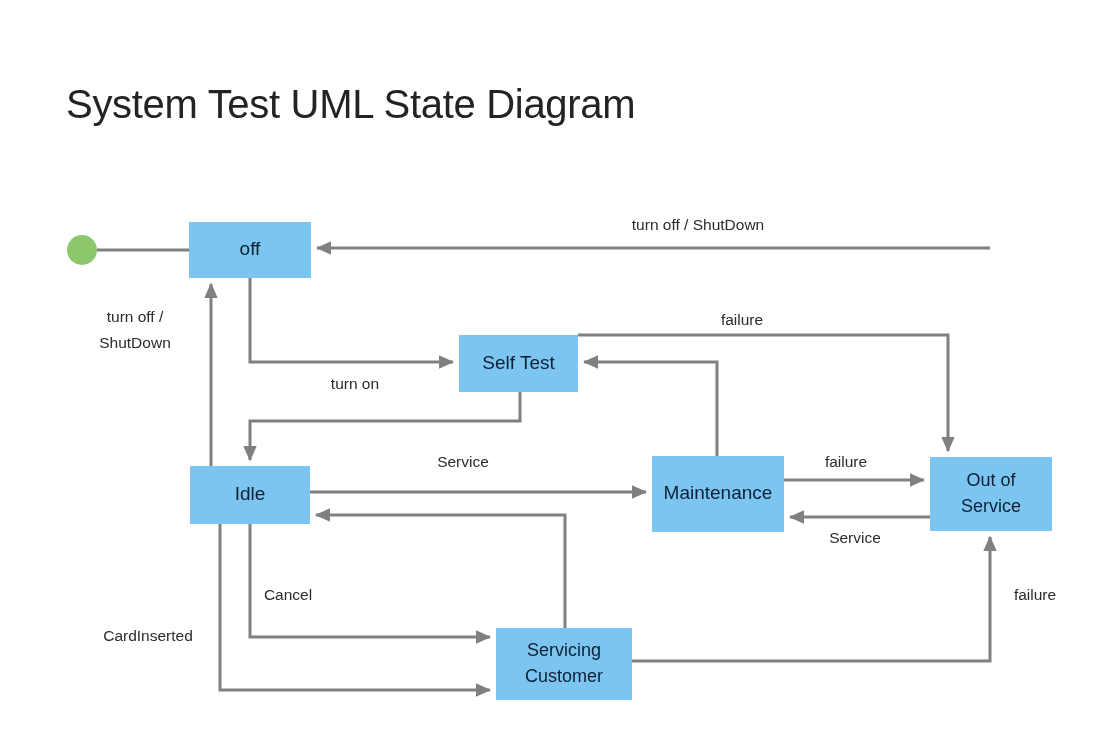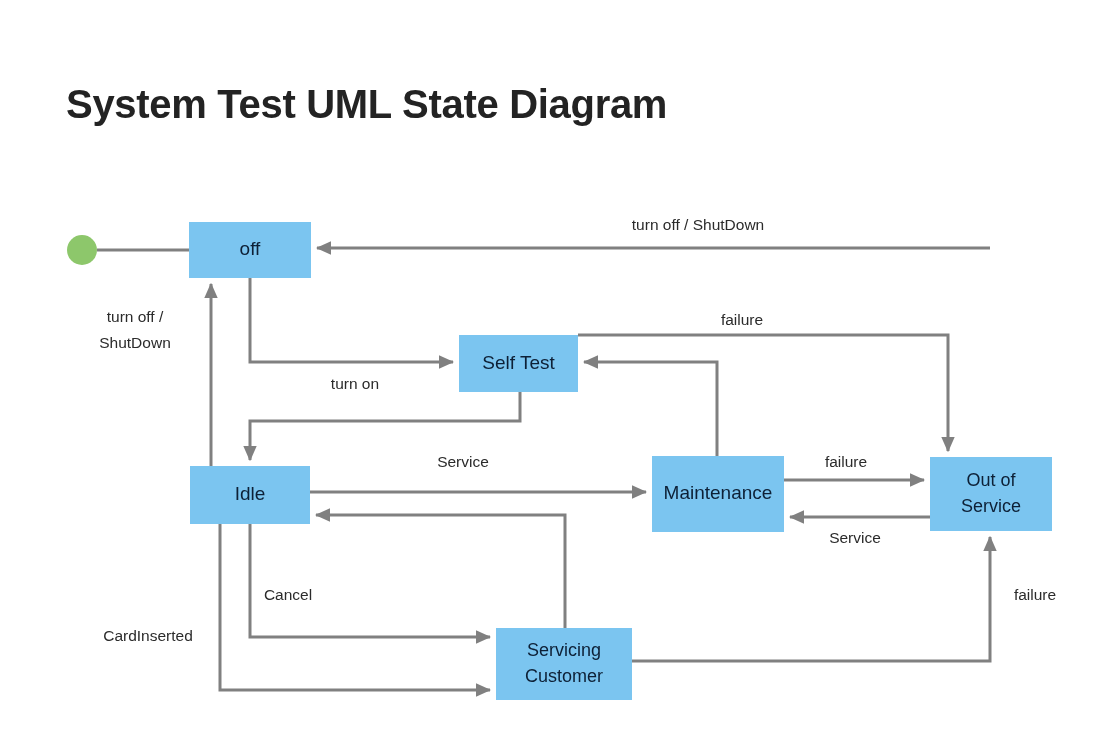--- a/index.html
+++ b/index.html
@@ -19,21 +19,21 @@
     top: 0; left: 0;
     width: 1115px;
     height: 740px;
   }
   .page-title {
     position: absolute;
     left: 66px;
     top: 82px;
     font-family: "Liberation Sans", sans-serif;
     font-size: 40px;
-    font-weight: bold;
+    font-weight: normal;
     letter-spacing: -0.3px;
     color: #232323;
     white-space: nowrap;
   }
   svg { display: block; }
   .state-rect {
     fill: #7BC5F0;
     stroke: none;
   }
   .state-label {

